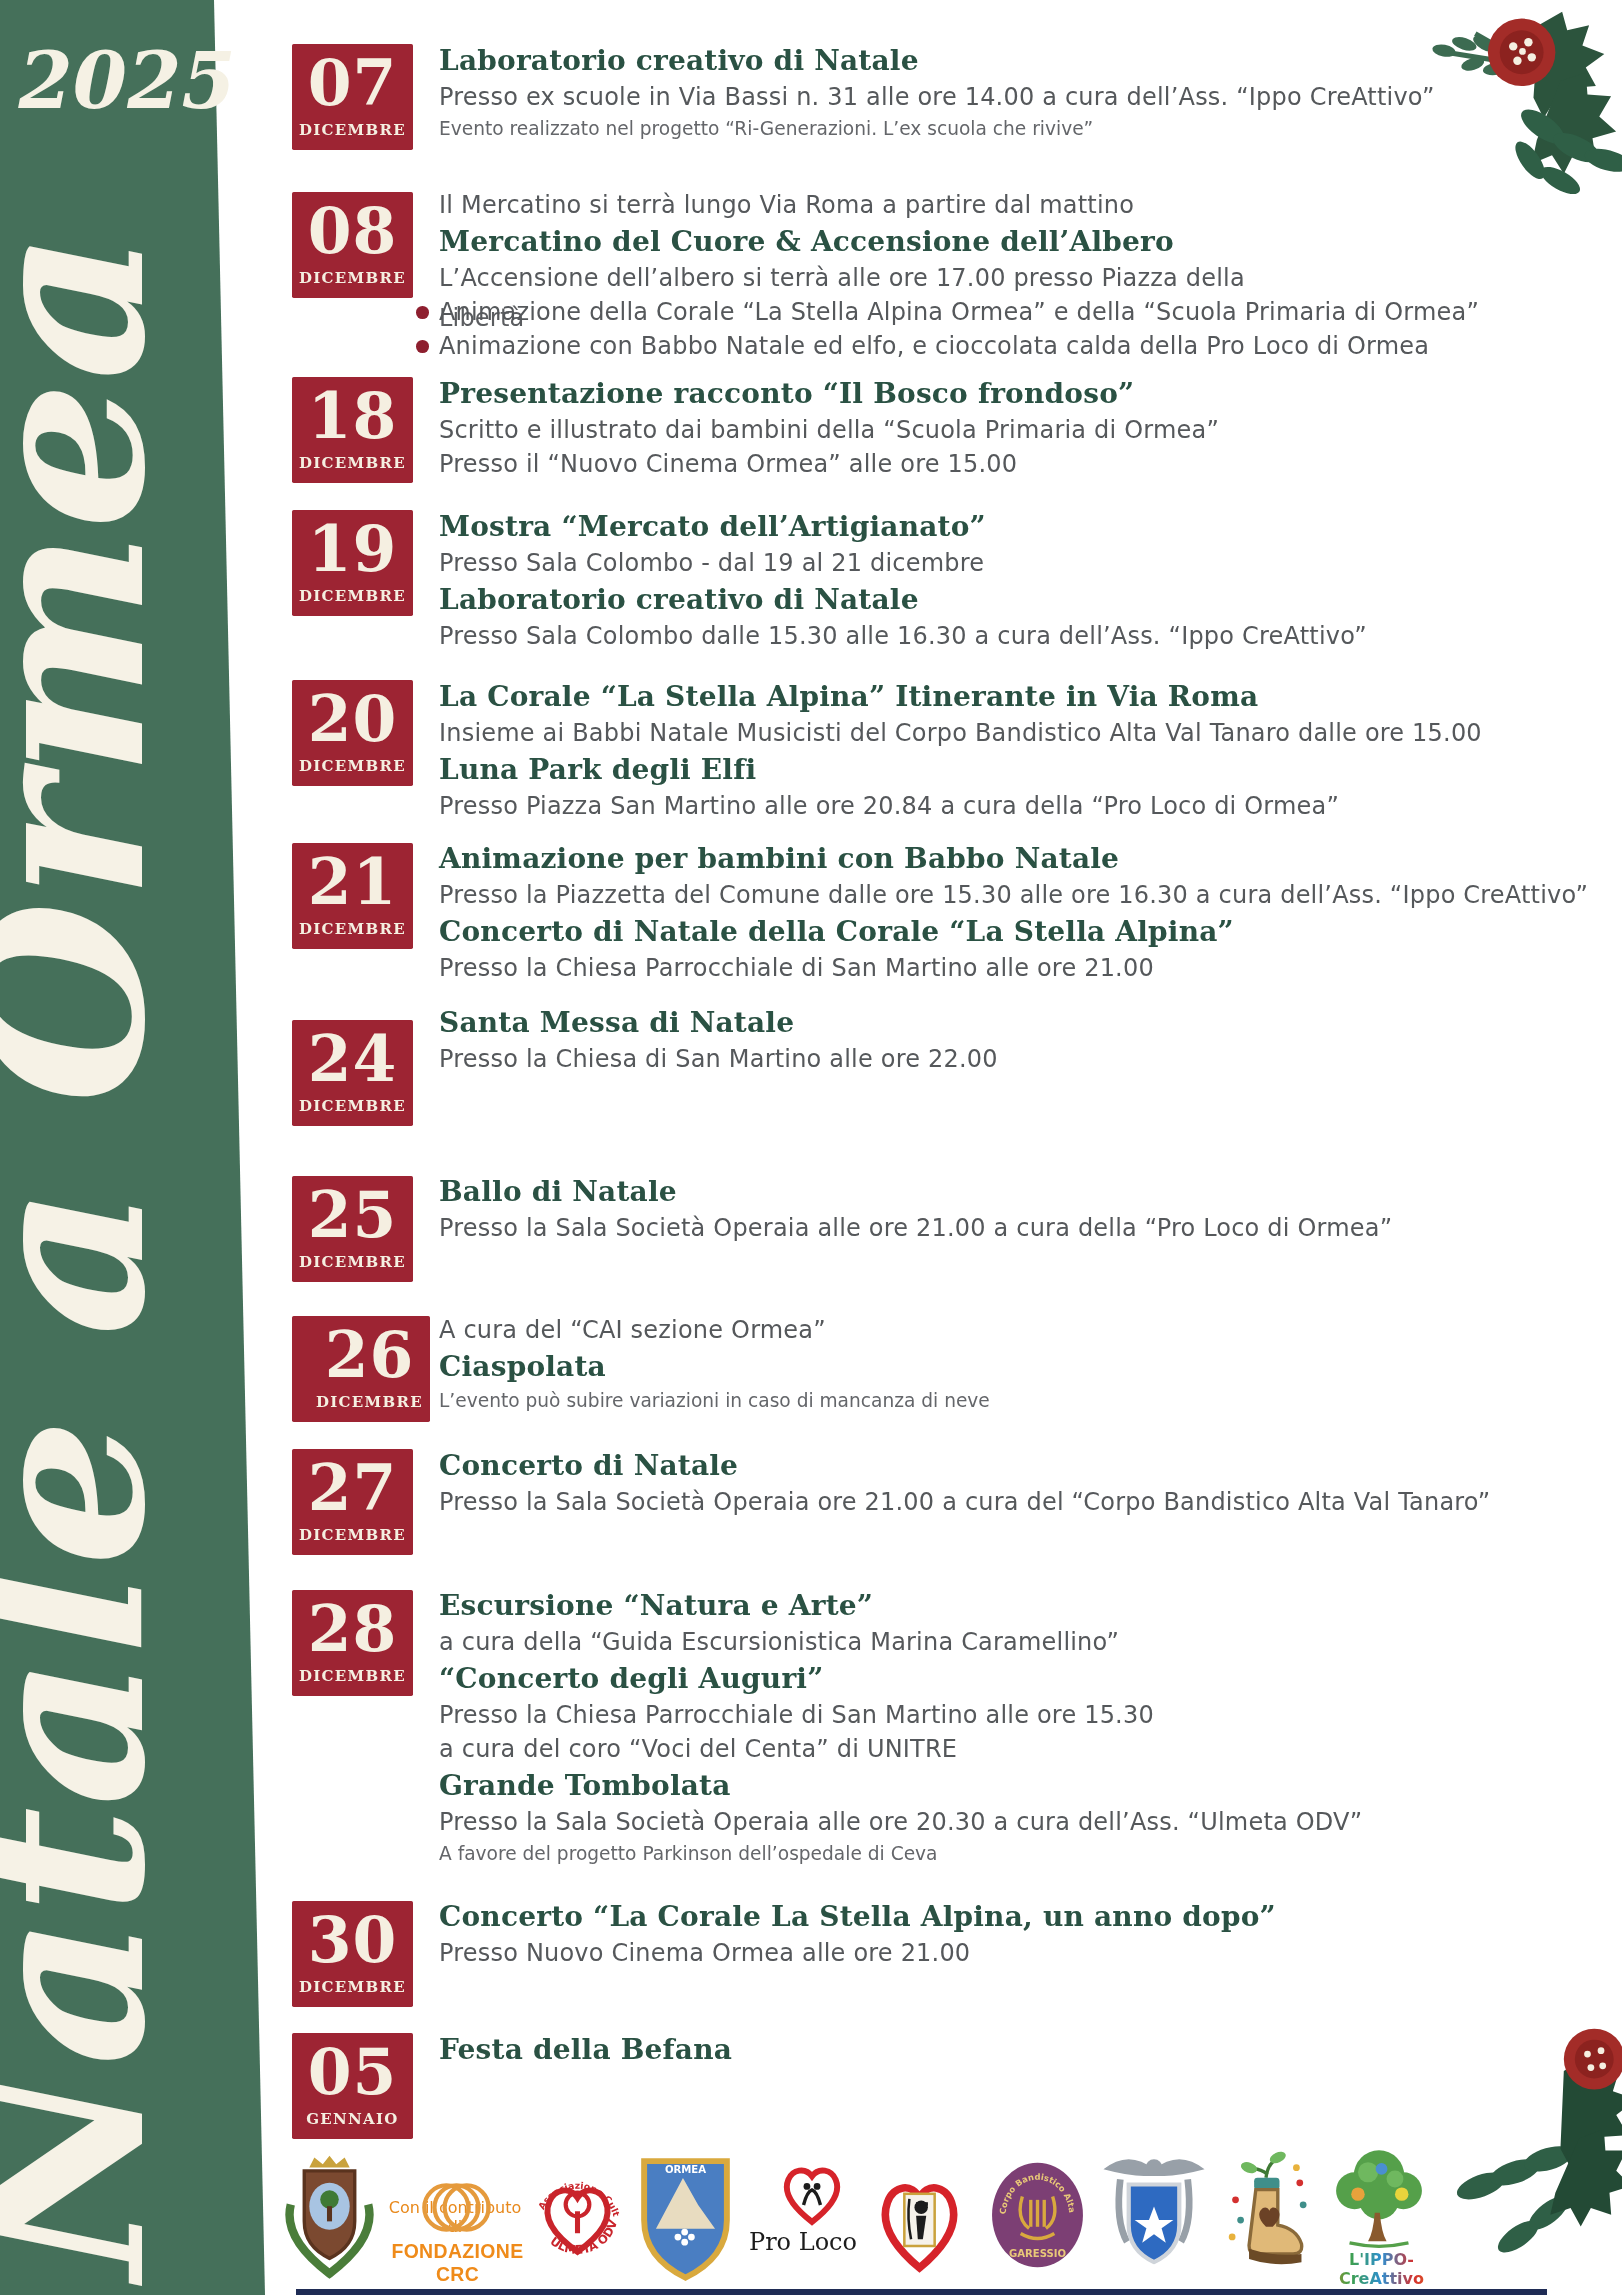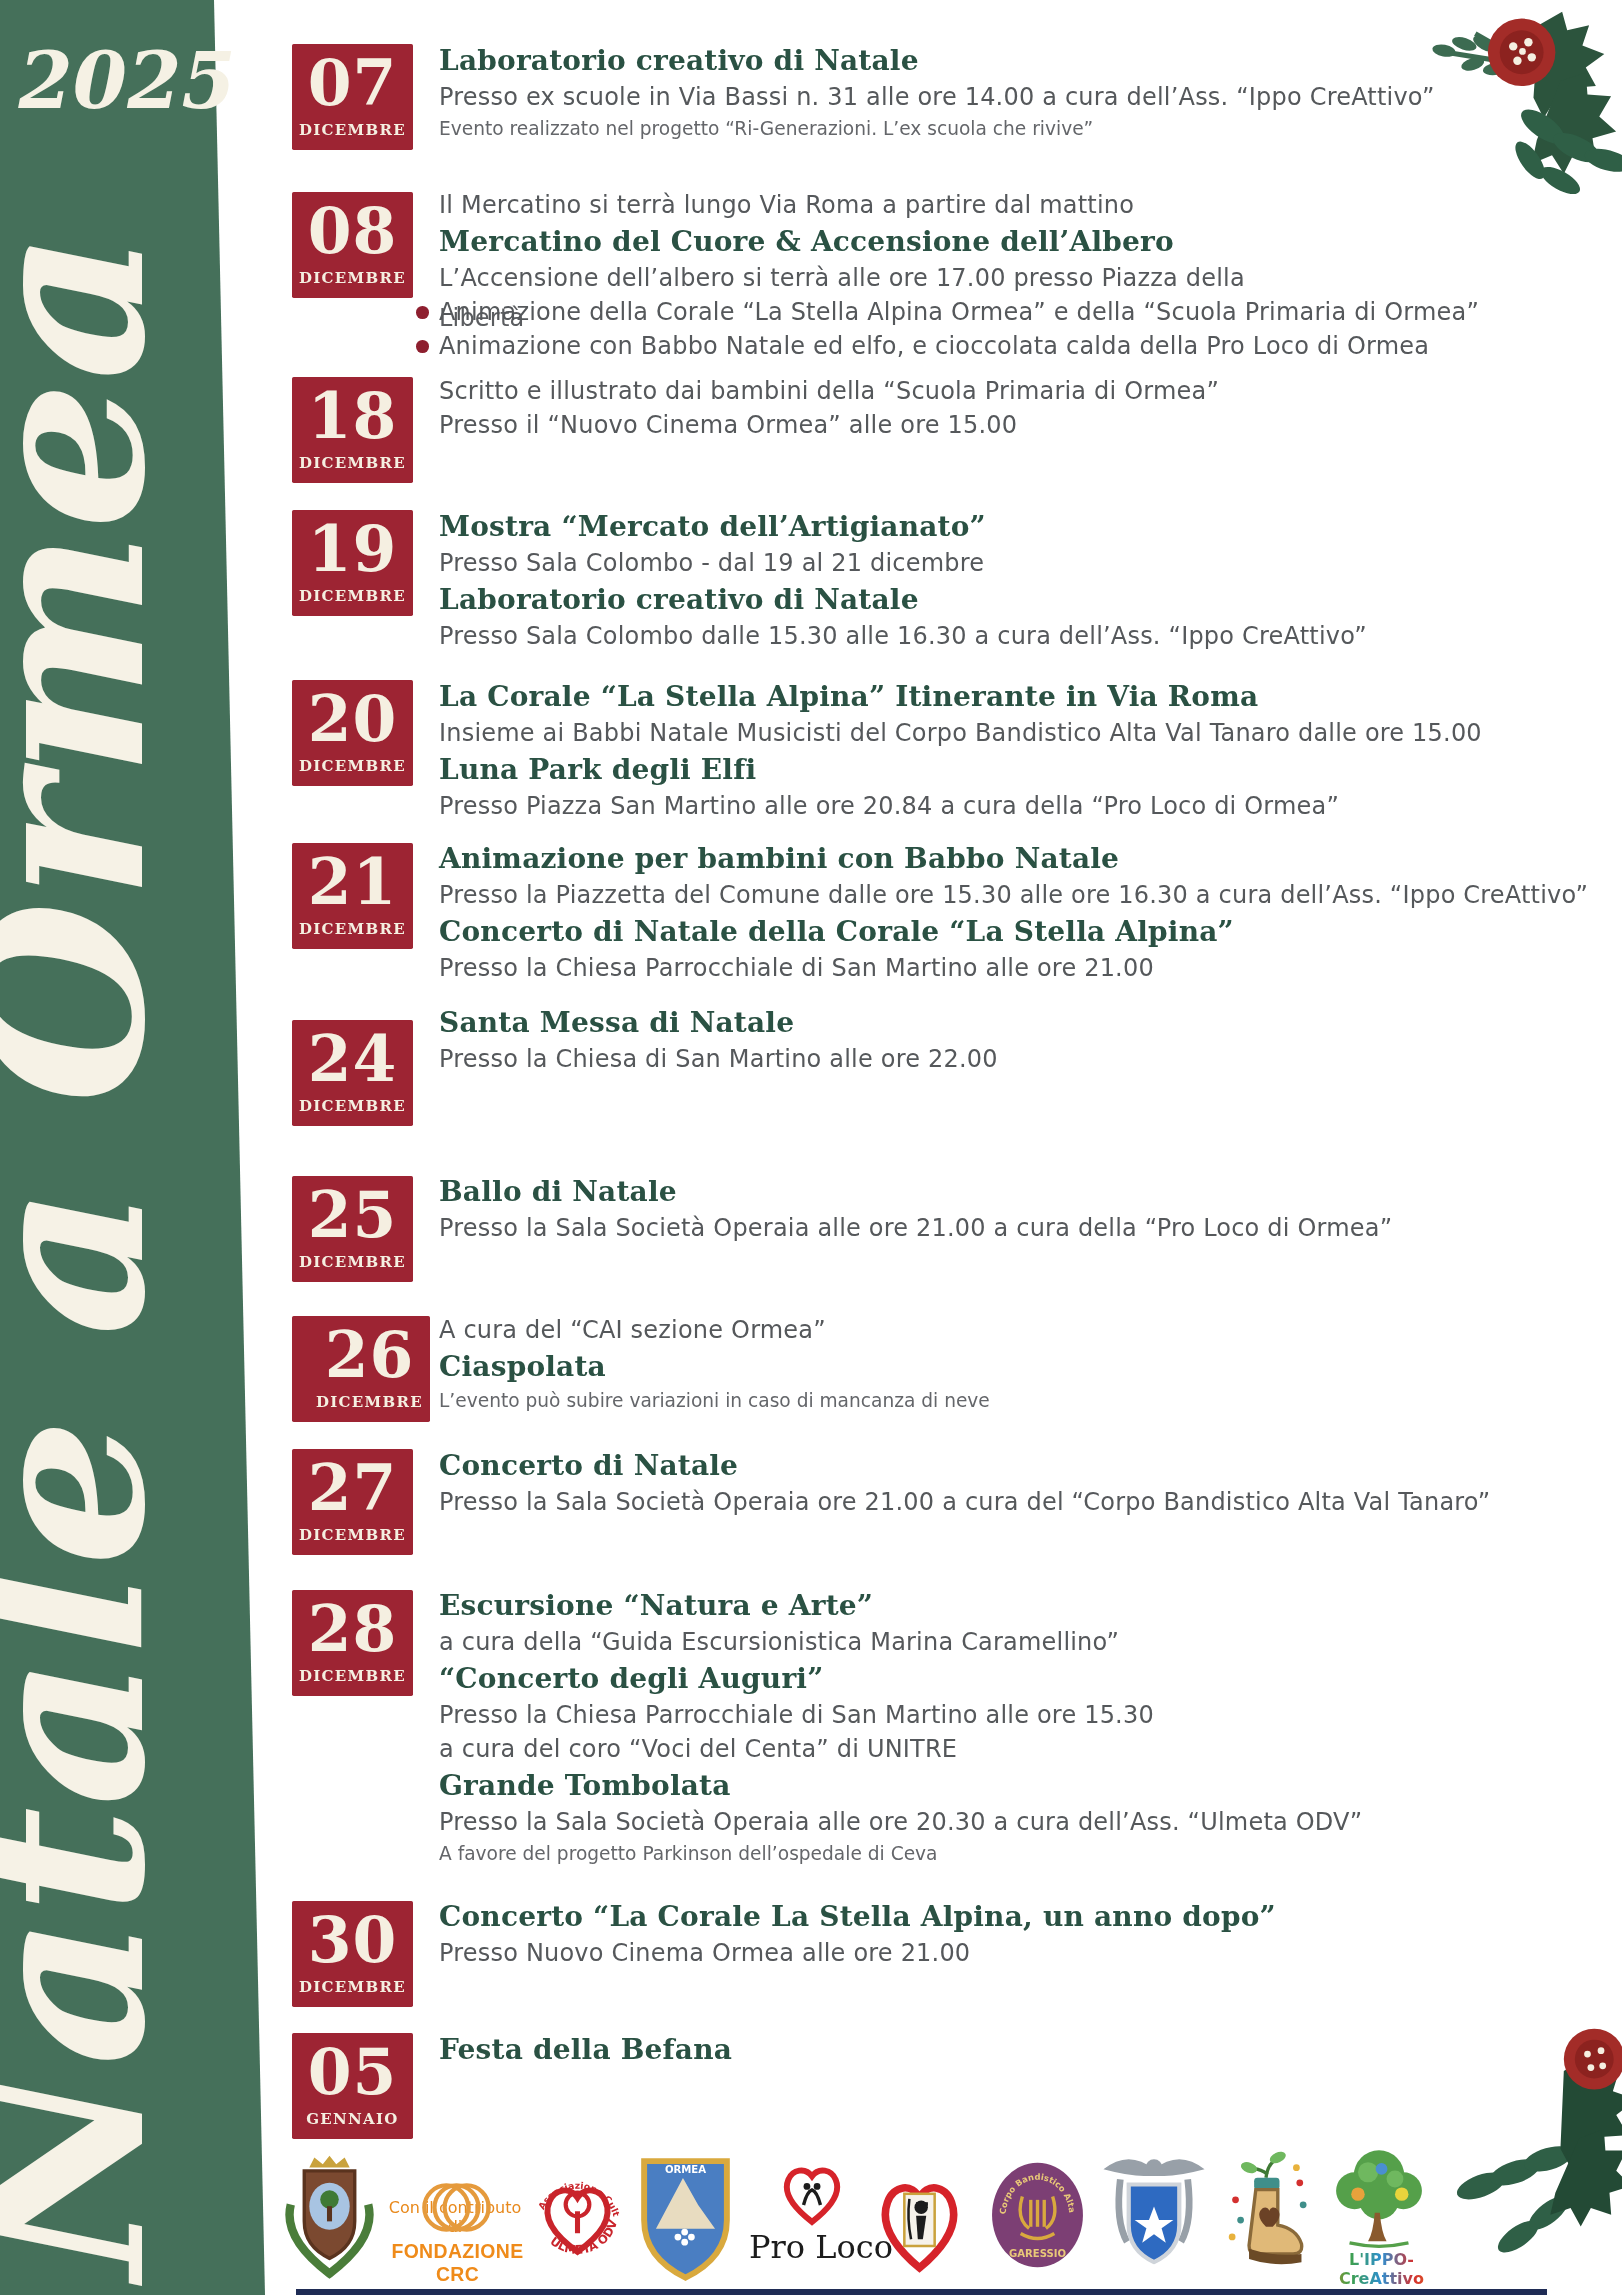--- a/index.html
+++ b/index.html
@@ -32,21 +32,21 @@
   .small{font-size:18.6px;line-height:30px;color:#64666a;}
   .bullet{position:relative;}
   .bullet .dot{position:absolute;left:-23px;top:11px;width:12.7px;height:12.7px;
                border-radius:50%;background:#8e1f2f;}
   .overlap{position:relative;height:34px;}
   .overlap .ghost{position:absolute;left:0;top:6px;color:#5b5d60;z-index:1;}
   .overlap .bullet{position:absolute;left:0;top:0;z-index:2;}
   .contrib-top{font-size:16px;color:#e8891c;text-align:center;width:152px;margin-top:44px;}
   .crc-text{font-family:"Liberation Sans",sans-serif;font-weight:700;font-size:19.4px;
             color:#ef8b1a;letter-spacing:0.4px;width:161px;text-align:center;}
-  .proloco-text{font-family:"DejaVu Serif",serif;font-weight:400;font-size:32px;color:#1c1c1c;}
+  .proloco-text{font-family:"DejaVu Serif",serif;font-weight:400;font-size:24px;color:#1c1c1c;}
   .ippo-text{font-weight:700;font-size:16px;
              background:linear-gradient(90deg,#e8821c,#3fa04a,#2e8fd0,#d3302f,#e8821c);
              -webkit-background-clip:text;background-clip:text;color:transparent;}
   #bottom-line{left:296px;top:2289px;width:1251px;height:6.8px;background:#1f2c55;}
 </style>
 </head>
 <body>
 
 <div class="abs" id="band">
   <svg id="script-svg" class="abs" width="270" height="2295" viewBox="0 0 320 2716">
@@ -154,20 +154,21 @@
   <span class="line title">Mercatino del Cuore &amp; Accensione dell’Albero</span>
   <span class="line body">L’Accensione dell’albero si terrà alle ore 17.00 presso Piazza della</span>
   <div class="overlap">
     <span class="ghost body">Libertà</span>
     <span class="line body bullet"><span class="dot"></span><span>Animazione della Corale “La Stella Alpina Ormea” e della “Scuola Primaria di Ormea”</span></span>
   </div>
   <span class="line body bullet"><span class="dot"></span><span>Animazione con Babbo Natale ed elfo, e cioccolata calda della Pro Loco di Ormea</span></span>
 </div>
 
 <div class="abs event" style="top:374px;">
+  <span class="line title">Presentazione racconto “Il Bosco frondoso”</span>
   <span class="line body">Scritto e illustrato dai bambini della “Scuola Primaria di Ormea”</span>
   <span class="line body">Presso il “Nuovo Cinema Ormea” alle ore 15.00</span>
 </div>
 
 <div class="abs event" style="top:507px;">
   <span class="line title">Mostra “Mercato dell’Artigianato”</span>
   <span class="line body">Presso Sala Colombo - dal 19 al 21 dicembre</span>
   <span class="line title">Laboratorio creativo di Natale</span>
   <span class="line body">Presso Sala Colombo dalle 15.30 alle 16.30 a cura dell’Ass. “Ippo CreAttivo”</span>
 </div>

